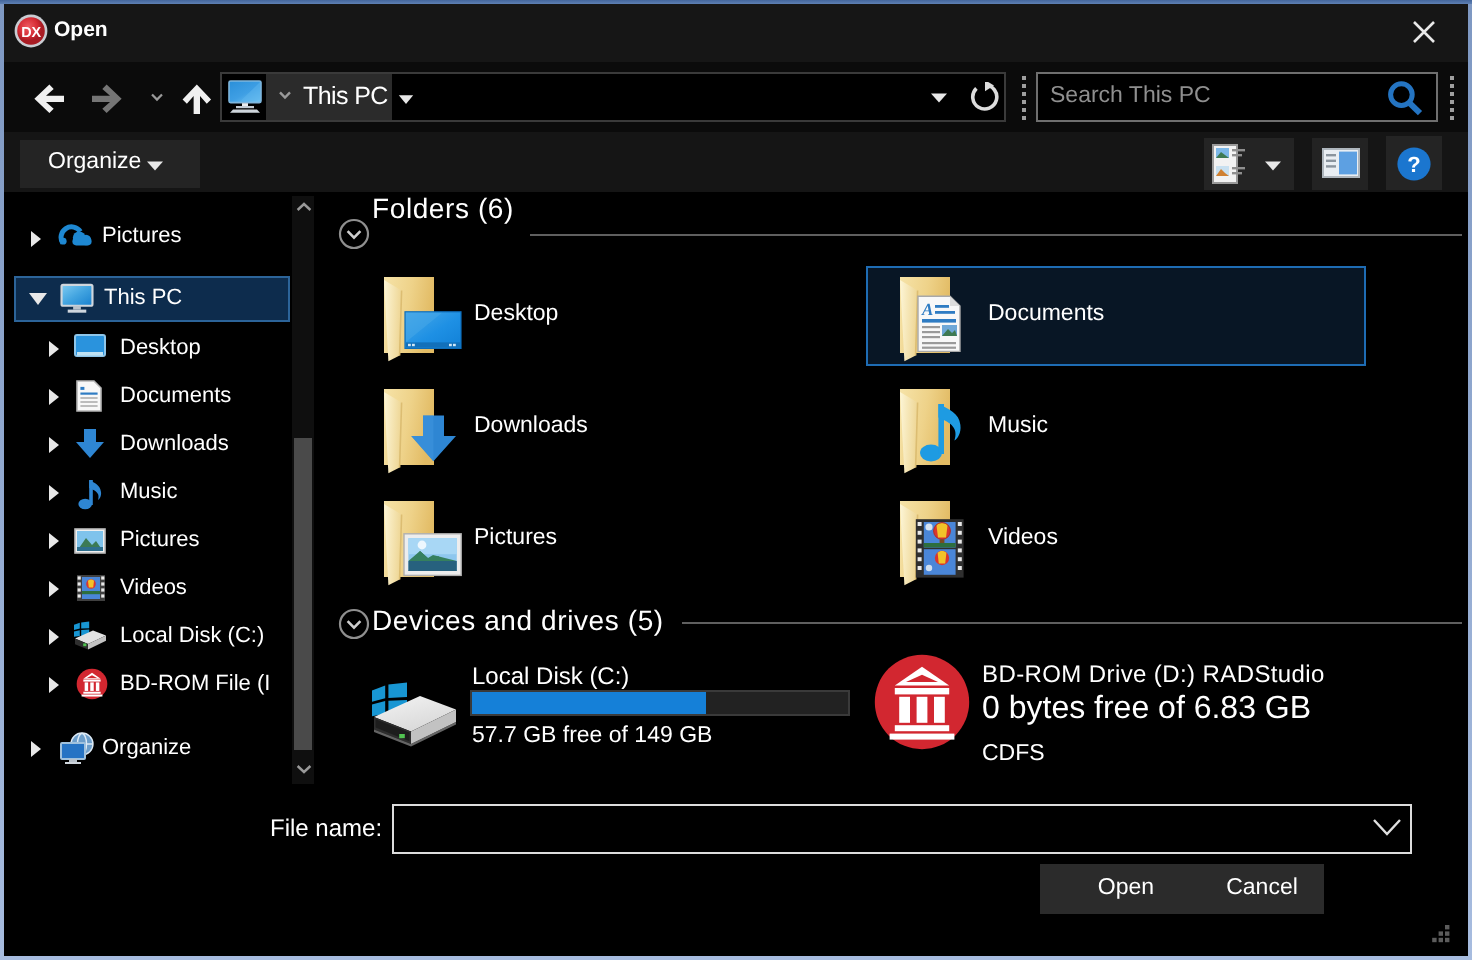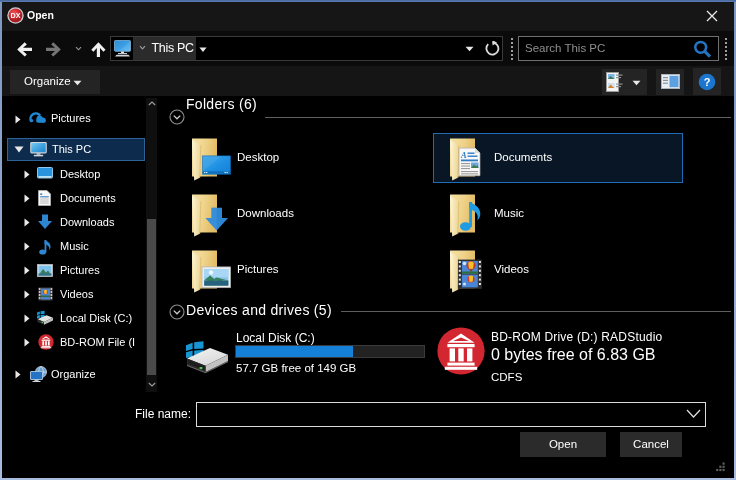--- a/index.html
+++ b/index.html
@@ -461,21 +461,21 @@
 <div class="a txt" style="left:491px;top:330px;font-size:12px;letter-spacing:0.2px;">BD-ROM Drive (D:) RADStudio</div>
 <div class="a txt" style="left:491px;top:346px;font-size:16px;">0 bytes free of 6.83 GB</div>
 <div class="a txt" style="left:491px;top:371px;font-size:11.5px;">CDFS</div>
 
 <div class="a txt" style="left:135px;top:407px;font-size:12px;text-align:right;">File name:</div>
 <div class="a" style="left:196px;top:402px;width:510px;height:25px;background:#000;border:1px solid #dcdcdc;"></div>
 <svg class="a" style="left:686px;top:409px" width="15" height="10" viewBox="0 0 15 10">
  <path d="M1 1 L7.5 8 L14 1" fill="none" stroke="#e0e0e0" stroke-width="1.2"></path>
 </svg>
 <div class="a btn" style="left:520px;top:432px;width:86px;height:25px;">Open</div>
-<div class="a btn" style="left:620px;top:432px;width:62px;height:25px;">Cancel</div>
+<div class="a btn" style="left:600px;top:432px;width:62px;height:25px;">Cancel</div>
 <svg class="a" style="left:715px;top:461px" width="12" height="12" viewBox="0 0 12 12">
  <rect x="7.5" y="1.5" width="2.2" height="2.2" fill="#5c5c5c"></rect>
  <rect x="4.3" y="4.7" width="2.2" height="2.2" fill="#5c5c5c"></rect>
  <rect x="7.5" y="4.7" width="2.2" height="2.2" fill="#5c5c5c"></rect>
  <rect x="1.1" y="7.9" width="2.2" height="2.2" fill="#5c5c5c"></rect>
  <rect x="4.3" y="7.9" width="2.2" height="2.2" fill="#5c5c5c"></rect>
  <rect x="7.5" y="7.9" width="2.2" height="2.2" fill="#5c5c5c"></rect>
 </svg>
 
 <div class="a" id="btop"></div>

